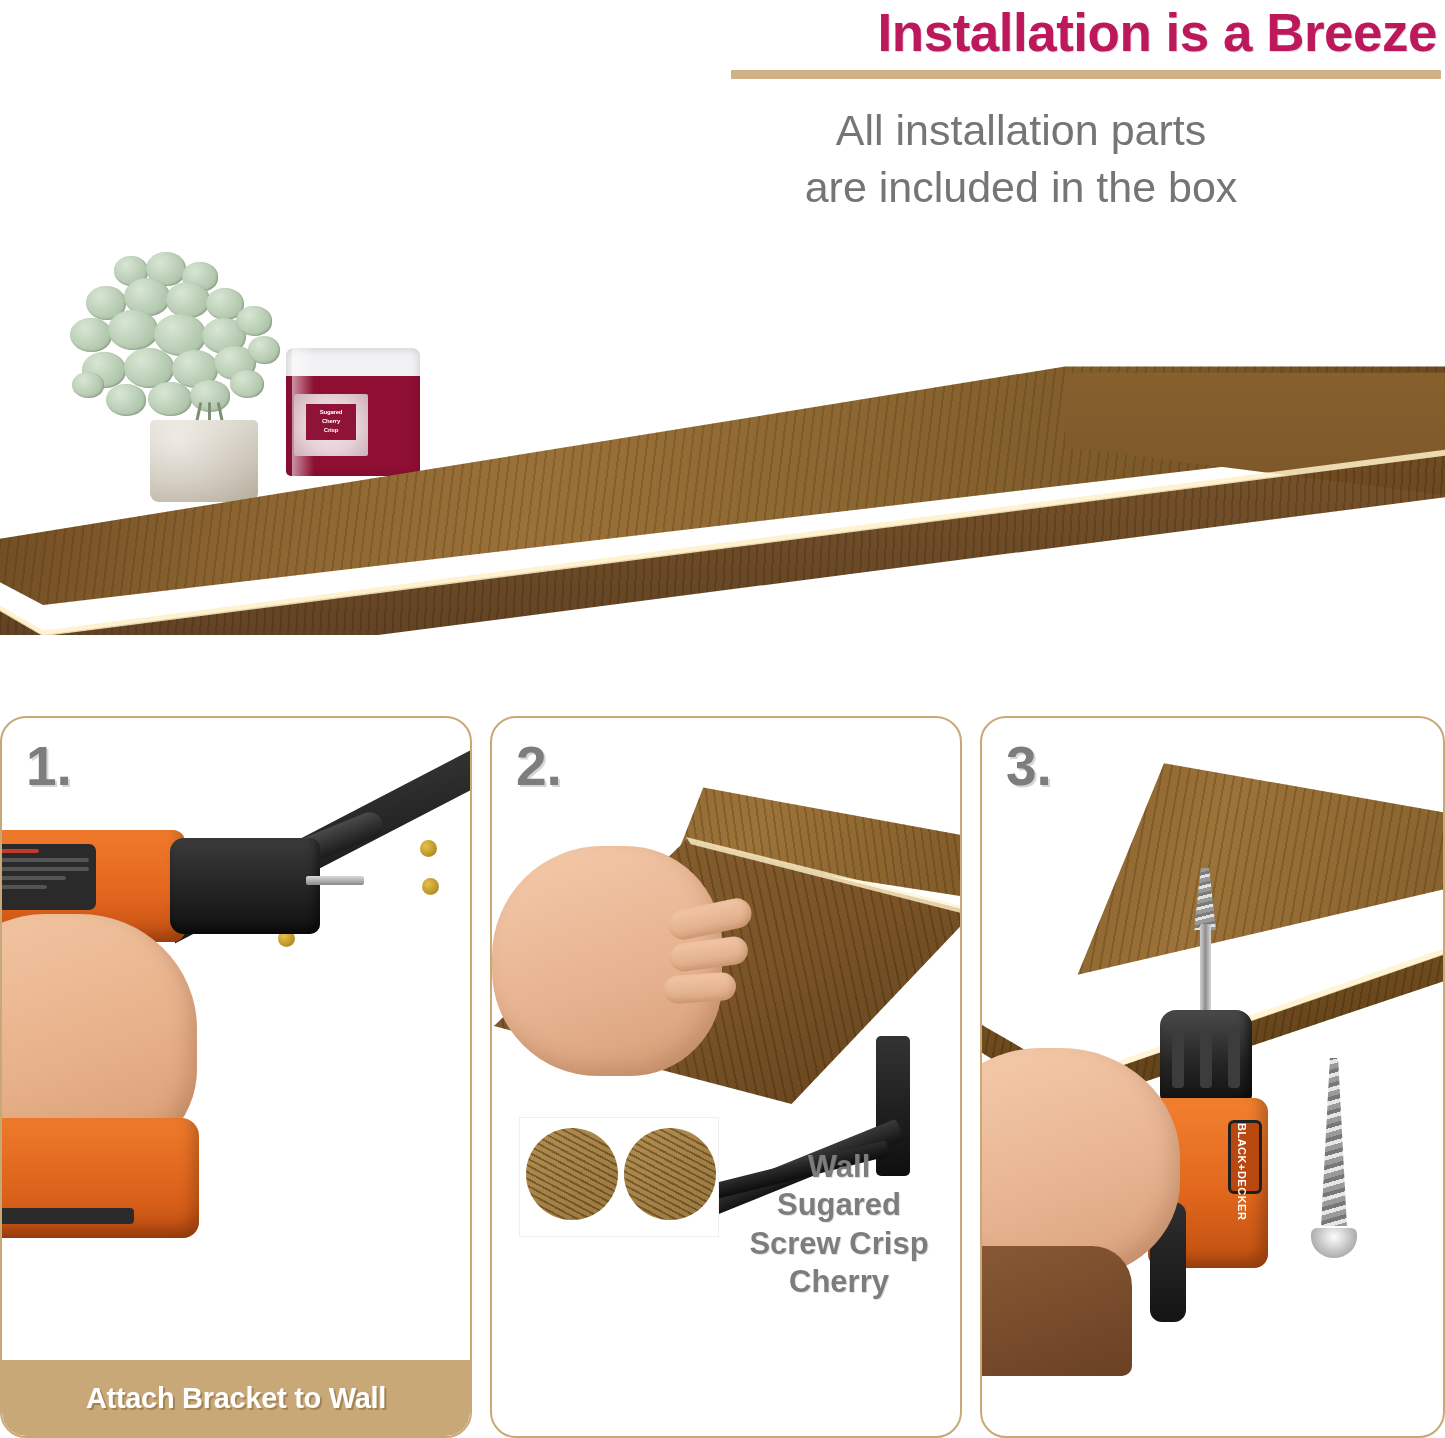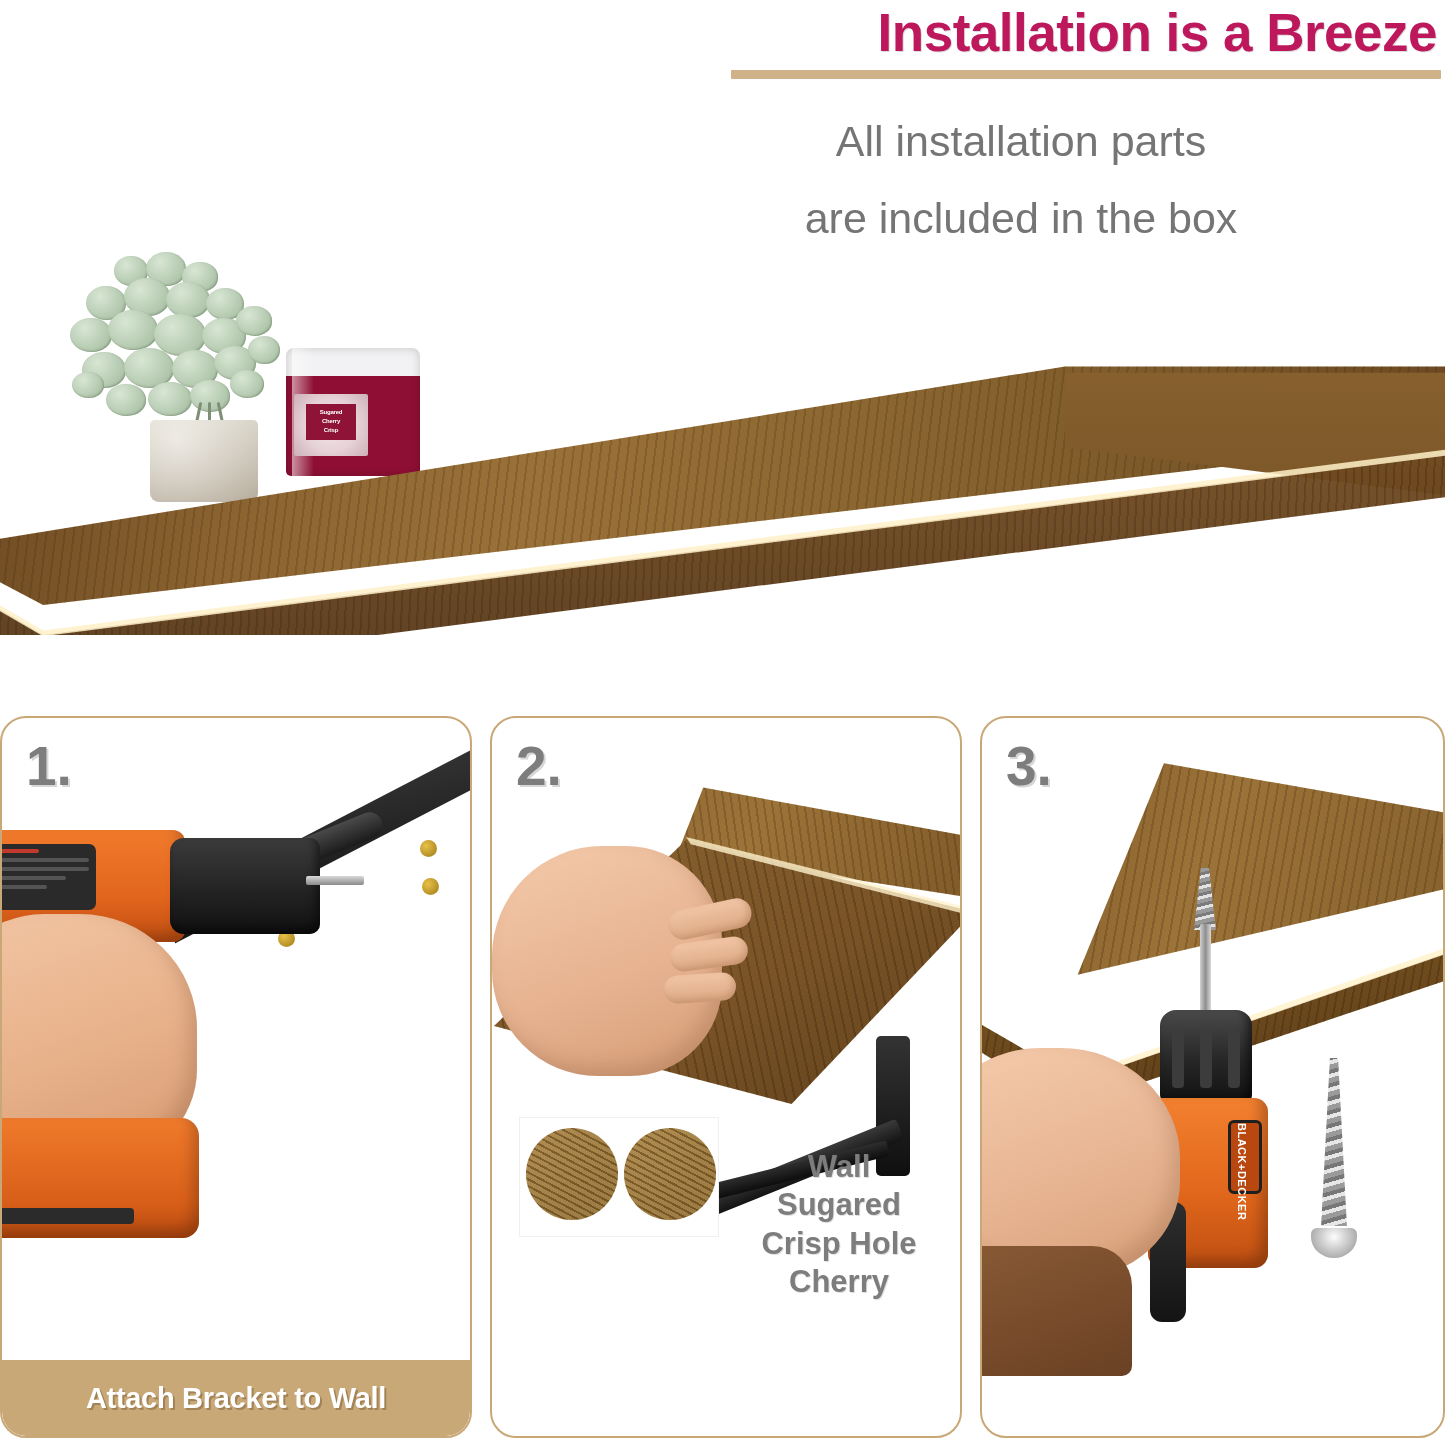--- a/index.html
+++ b/index.html
@@ -20,26 +20,26 @@
     font-size: 53px; font-weight: bold; color: #be185d;
     letter-spacing: -0.5px; white-space: nowrap;
     text-shadow: 1px 1px 0 rgba(120,120,120,0.25);
     font-stretch: condensed;
   }
   .headline-rule {
     position: absolute; left: 731px; top: 70px; width: 710px; height: 9px;
     background: #cfb288; border-radius: 1px;
   }
   .subheadline {
-    position: absolute; right: 74px; top: 113px;
+    position: absolute; right: 74px; top: 102px;
     width: 700px; text-align: center;
     font-size: 43px; line-height: 1.33; color: #757575;
     font-weight: normal;
   }
-  .subheadline .l2 { display: block; margin-top: 20px; }
+  .subheadline .l2 { display: block; }
 
   
   .hero { position: absolute; left: 0; top: 230px; width: 1445px; height: 460px; overflow: hidden; }
 
   
   .plant { position: absolute; left: 62px; top: 22px; width: 230px; height: 230px; }
   .leaf {
     position: absolute; border-radius: 50% 50% 48% 52%;
     background: radial-gradient(circle at 35% 30%, #d8e6d4, #9fb89a);
     box-shadow: inset -1px -1px 2px rgba(90,110,85,.45);
@@ -468,21 +468,21 @@
         <div class="finger" style="left:172px; top:256px; width:72px; height:28px; transform:rotate(-4deg);"></div>
 
         <div class="covers-box">
           <div class="cover-dot" style="left:6px;"></div>
           <div class="cover-dot" style="left:104px;"></div>
         </div>
 
         <div class="covers-text">
           <span>Wall</span><br>
           <span>Sugared</span><br>
-          <span>Crisp Hole</span><br>
+          <span>Screw Crisp</span><br>
           <span>Cherry</span>
         </div>
       </div>
     </div>
 
     <div class="card c3">
       <div class="step-num">3.</div>
       <div class="scene">
 
         <div class="shelf3">

